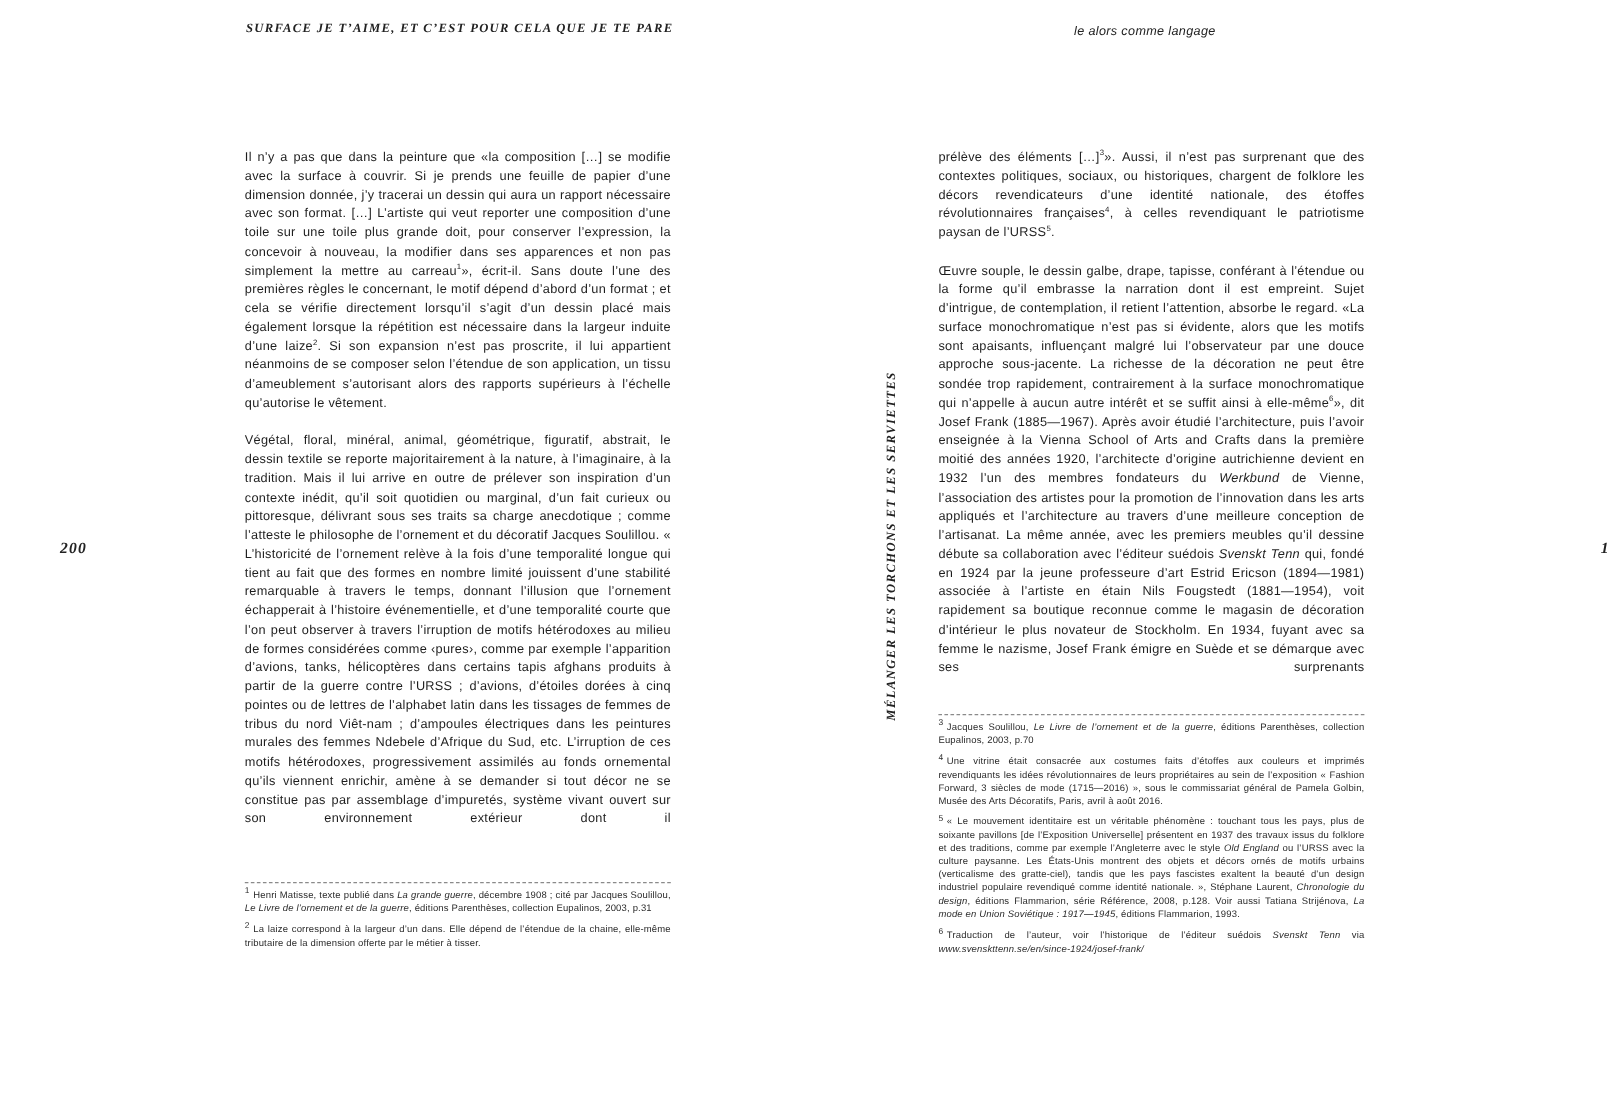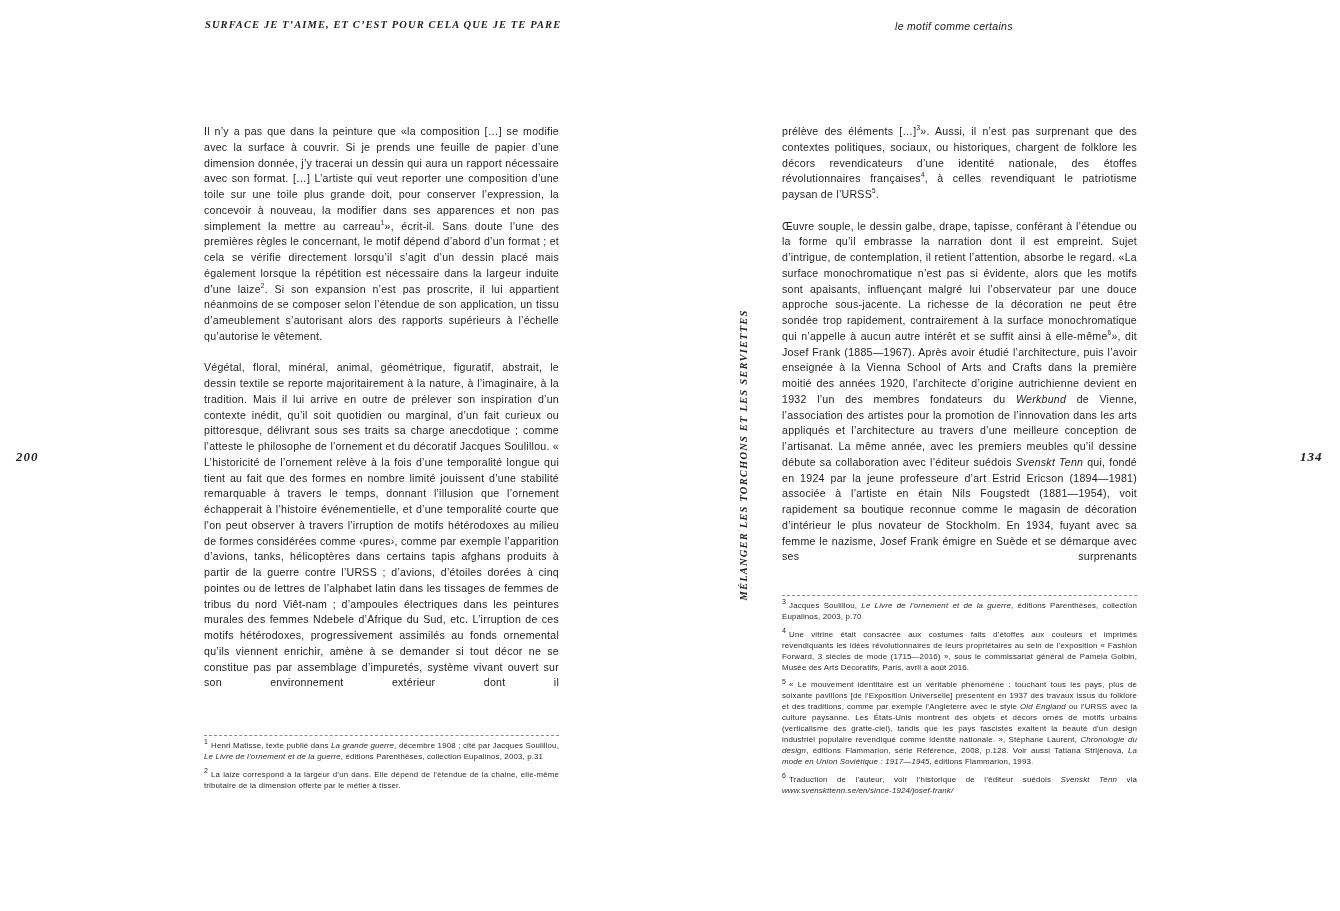--- a/index.html
+++ b/index.html
@@ -2,21 +2,21 @@
 <html><head>
 <meta charset="utf-8">
 <style>
   html, body { margin:0; padding:0; }
   body { width:1340px; height:911px; background:#ffffff; position:relative; overflow:hidden; color:#1a1a1a; font-family:"Liberation Sans", sans-serif; }
   .page { position:absolute; top:0; height:669px; width:670px; }
   .page.left { left:0; }
   .page.right { left:670px; }
   .running-head-left { position:absolute; left:205px; top:19px; font-family:"Liberation Serif", serif; font-style:italic; font-weight:bold; font-size:10.5px; letter-spacing:1.1px; color:#222; white-space:nowrap; }
   .running-head-right { position:absolute; left:225px; top:20px; font-family:"Liberation Sans", sans-serif; font-style:italic; font-size:10.5px; letter-spacing:0.3px; color:#222; white-space:nowrap; }
-  .folio { position:absolute; top:449px; font-family:"Liberation Serif", serif; font-style:italic; font-weight:bold; font-size:13px; letter-spacing:1px; color:#222; }
+  .folio { position:absolute; top:449px; font-family:"Liberation Serif", serif; font-style:italic; font-weight:bold; font-size:13px; letter-spacing:1px; color:#222;margin-left:34px; }
   .folio.left { left:16px; }
   .folio.right { left:630px; }
   .col { position:absolute; width:355px; font-size:10.6px; line-height:15.75px; text-align:justify; letter-spacing:0.25px; color:#1d1d1d; }
   .col.left { left:204px; top:124px; }
   .col.right { left:112px; top:124px; }
   .col p { margin:0 0 15.75px 0; text-align-last:auto; }
   .col p.last { text-align-last:justify; margin-bottom:0; }
   sup { font-size:6.5px; line-height:0; vertical-align:super; }
   .rule { position:absolute; width:355px; height:0; border-top:1px dashed #8a8a8a; }
   .rule.left { left:204px; top:735px; }
@@ -42,21 +42,21 @@
   <div class="rule left"></div>
   <div class="notes left">
     <div class="note"><span class="num">1</span><span>Henri Matisse, texte publié dans <em>La grande guerre</em>, décembre 1908 ; cité par Jacques Soulillou, <em>Le Livre de l’ornement et de la guerre</em>, éditions Parenthèses, collection Eupalinos, 2003, p.31</span></div>
     <div class="note"><span class="num">2</span><span>La laize correspond à la largeur d’un dans. Elle dépend de l’étendue de la chaine, elle-même tributaire de la dimension offerte par le métier à tisser.</span></div>
   </div>
 </div>
 
 <div class="side-title">MÉLANGER LES TORCHONS ET LES SERVIETTES</div>
 
 <div class="page right">
-  <div class="running-head-right">le motif comme certains</div>
+  <div class="running-head-right">le alors comme langage</div>
   <div class="folio right">134</div>
   <div class="col right">
     <p>prélève des éléments […]<sup>3</sup>». Aussi, il n’est pas surprenant que des contextes politiques, sociaux, ou historiques, chargent de folklore les décors revendicateurs d’une identité nationale, des étoffes révolutionnaires françaises<sup>4</sup>, à celles revendiquant le patriotisme paysan de l’URSS<sup>5</sup>.</p>
     <p class="last">Œuvre souple, le dessin galbe, drape, tapisse, conférant à l’étendue ou la forme qu’il embrasse la narration dont il est empreint. Sujet d’intrigue, de contemplation, il retient l’attention, absorbe le regard. «La surface monochromatique n’est pas si évidente, alors que les motifs sont apaisants, influençant malgré lui l’observateur par une douce approche sous-jacente. La richesse de la décoration ne peut être sondée trop rapidement, contrairement à la surface monochromatique qui n’appelle à aucun autre intérêt et se suffit ainsi à elle-même<sup>6</sup>», dit Josef Frank (1885—1967). Après avoir étudié l’architecture, puis l’avoir enseignée à la Vienna School of Arts and Crafts dans la première moitié des années 1920, l’architecte d’origine autrichienne devient en 1932 l’un des membres fondateurs du <em>Werkbund</em> de Vienne, l’association des artistes pour la promotion de l’innovation dans les arts appliqués et l’architecture au travers d’une meilleure conception de l’artisanat. La même année, avec les premiers meubles qu’il dessine débute sa collaboration avec l’éditeur suédois <em>Svenskt Tenn</em> qui, fondé en 1924 par la jeune professeure d’art Estrid Ericson (1894—1981) associée à l’artiste en étain Nils Fougstedt (1881—1954), voit rapidement sa boutique reconnue comme le magasin de décoration d’intérieur le plus novateur de Stockholm. En 1934, fuyant avec sa femme le nazisme, Josef Frank émigre en Suède et se démarque avec ses surprenants</p>
   </div>
   <div class="rule right"></div>
   <div class="notes right">
     <div class="note"><span class="num">3</span><span>Jacques Soulillou, <em>Le Livre de l’ornement et de la guerre</em>, éditions Parenthèses, collection Eupalinos, 2003, p.70</span></div>
     <div class="note"><span class="num">4</span><span>Une vitrine était consacrée aux costumes faits d’étoffes aux couleurs et imprimés revendiquants les idées révolutionnaires de leurs propriétaires au sein de l’exposition « Fashion Forward, 3 siècles de mode (1715—2016) », sous le commissariat général de Pamela Golbin, Musée des Arts Décoratifs, Paris, avril à août 2016.</span></div>
     <div class="note"><span class="num">5</span><span>« Le mouvement identitaire est un véritable phénomène : touchant tous les pays, plus de soixante pavillons [de l’Exposition Universelle] présentent en 1937 des travaux issus du folklore et des traditions, comme par exemple l’Angleterre avec le style <em>Old England</em> ou l’URSS avec la culture paysanne. Les États-Unis montrent des objets et décors ornés de motifs urbains (verticalisme des gratte-ciel), tandis que les pays fascistes exaltent la beauté d’un design industriel populaire revendiqué comme identité nationale. », Stéphane Laurent, <em>Chronologie du design</em>, éditions Flammarion, série Référence, 2008, p.128. Voir aussi Tatiana Strijénova, <em>La mode en Union Soviétique : 1917—1945</em>, éditions Flammarion, 1993.</span></div>

